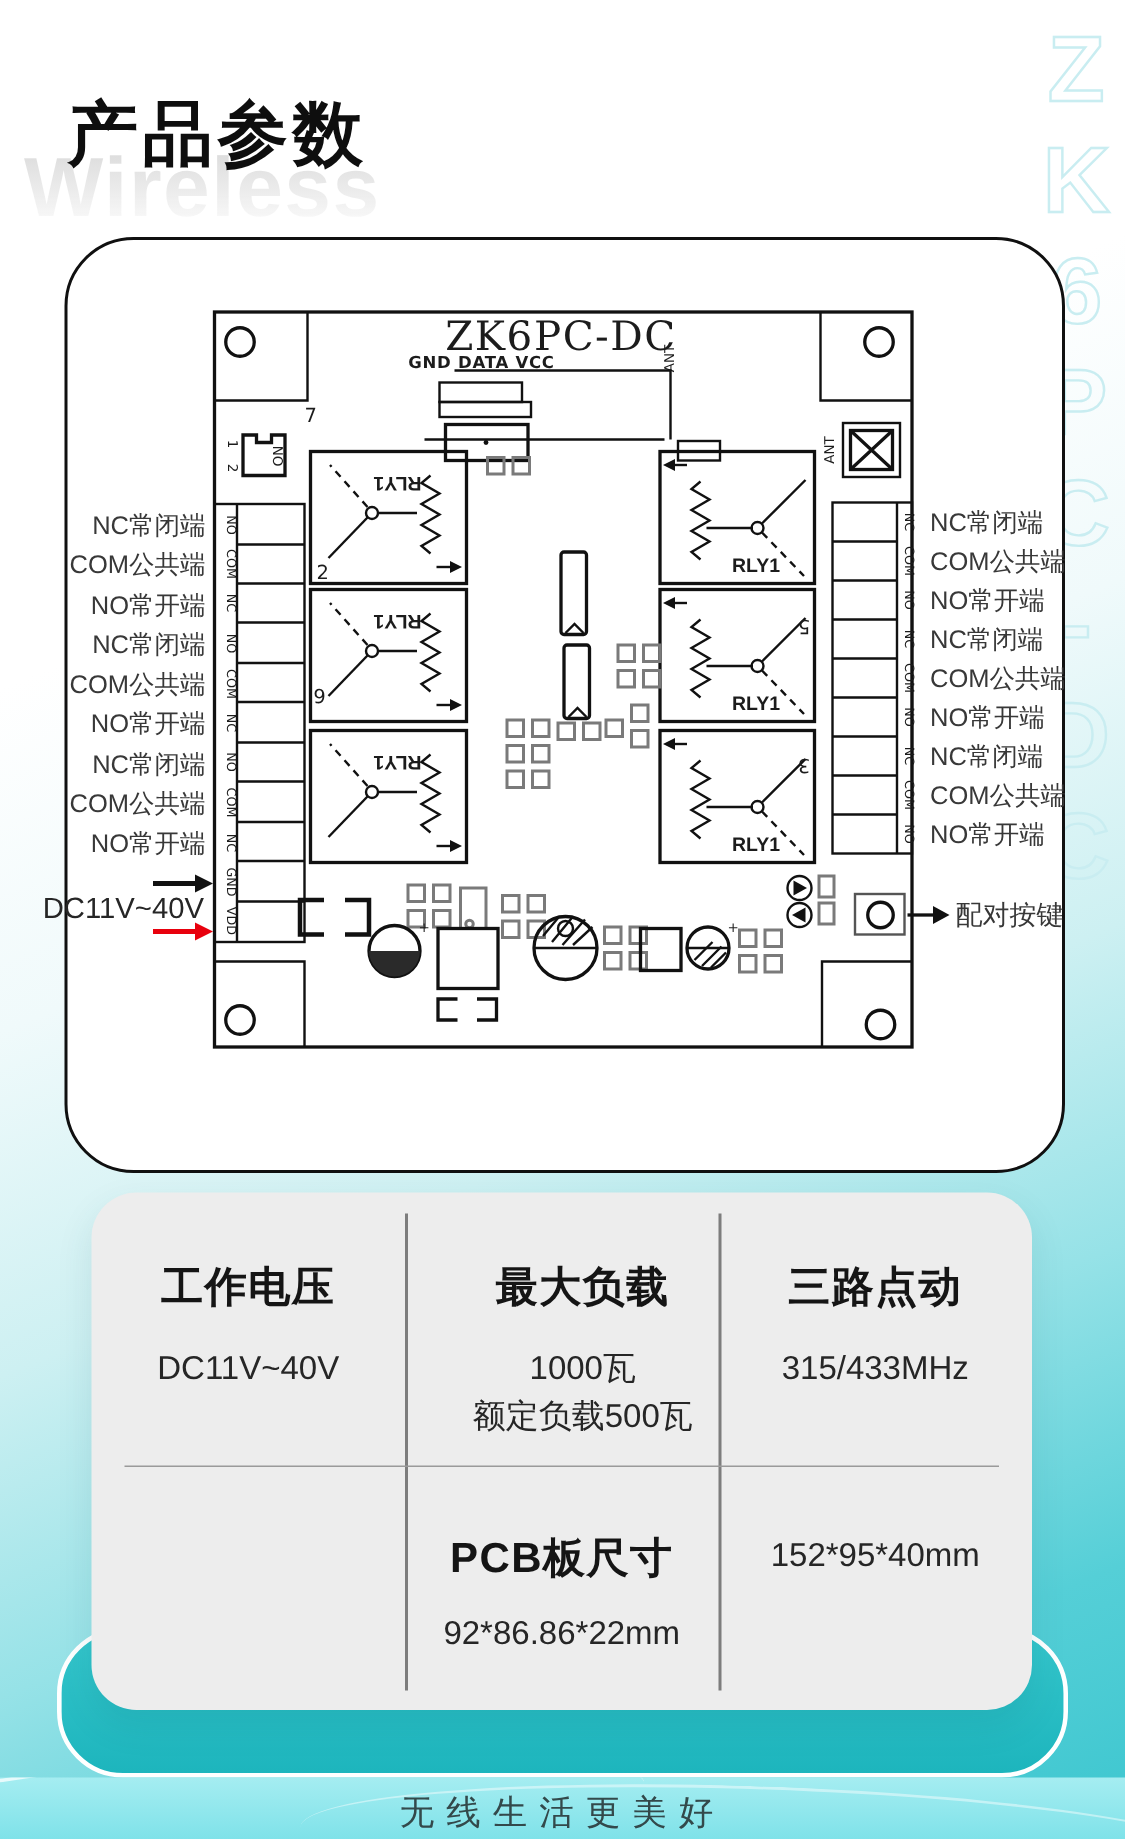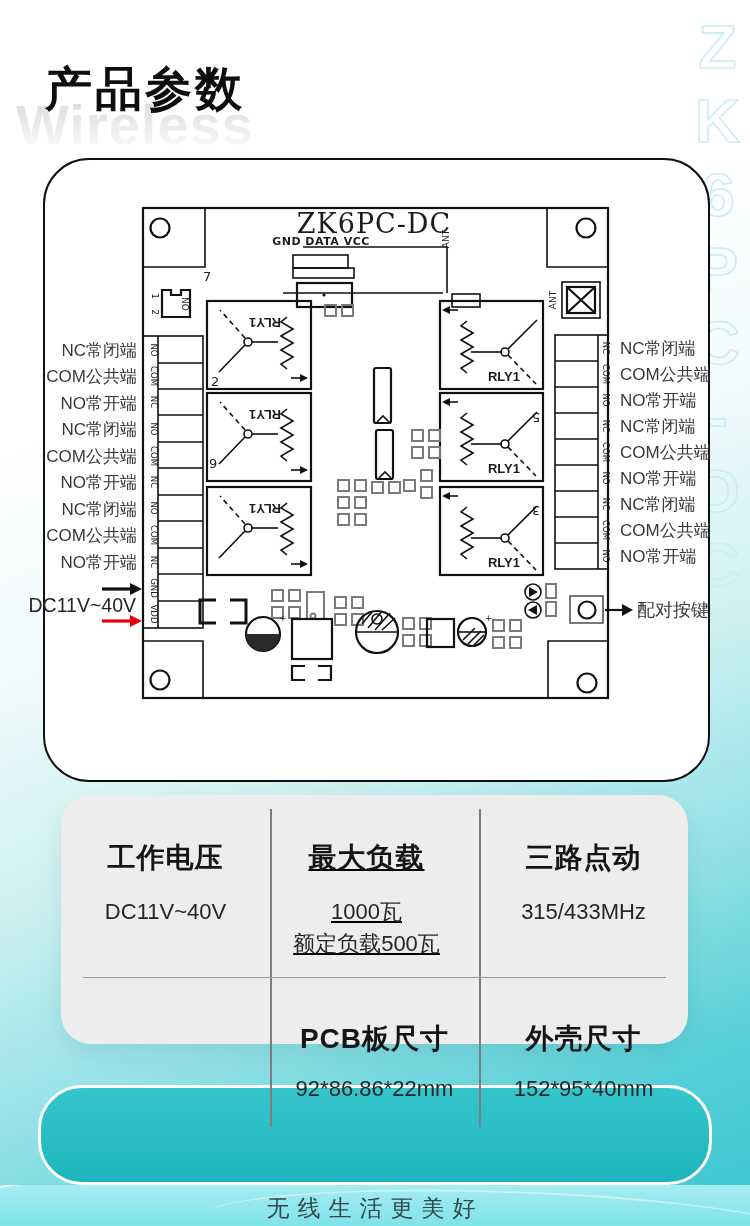--- a/index.html
+++ b/index.html
@@ -35,27 +35,27 @@
   .pins{font:bold 11px "DejaVu Sans",sans-serif;letter-spacing:0.5px;}
   .tsilk{font:8.5px "DejaVu Sans",sans-serif;}
   .tnum{font:13px "DejaVu Sans",sans-serif;}
   .tsm{font:9px "DejaVu Sans",sans-serif;}
   .trly{font:bold 13px "Liberation Sans",sans-serif;}
   .tl{font:17px "Liberation Sans",sans-serif;fill:#383838;}
   .tpow{font:19.5px "Liberation Sans",sans-serif;fill:#262626;}
 
   .teal-panel{position:absolute;left:38px;top:1085px;width:674px;height:100px;border-radius:44px;
     background:linear-gradient(180deg,#35c6cc,#1db5bd);border:3px solid #ffffff;z-index:3;box-sizing:border-box;}
-  .spec-card{position:absolute;left:61px;top:795px;width:627px;height:249px;background:#ededed;
+  .spec-card{position:absolute;left:61px;top:795px;width:627px;height:345px;background:#ededed;
     border-radius:30px;z-index:5;box-shadow:0 10px 24px rgba(0,80,90,.10);}
   .vline{position:absolute;top:14px;width:1.5px;height:318px;background:#7d7d7d;}
   .v1{left:209px;}.v2{left:418px;}
   .hline{position:absolute;left:22px;top:182px;width:583px;height:1.2px;background:#9a9a9a;}
   .cell{position:absolute;width:209px;text-align:center;}
-  .c0{left:0;top:45px;}.c1{left:201px;top:45px;text-decoration:underline;}.c2{left:418px;top:45px;}
+  .c0{left:0;top:45px;}.c1{left:223px;top:45px;}.c2{left:418px;top:45px;}
   .c3{left:0;top:226px;}.c4{left:209px;top:226px;}.c5{left:418px;top:226px;}
   .cell-title{font-size:28px;font-weight:700;line-height:36px;color:#151515;margin-bottom:20px;letter-spacing:1px;}
   .c3 .cell-title,.c4 .cell-title,.c5 .cell-title{margin-bottom:16px;}
   .cell-line{font-size:22px;line-height:32px;color:#262626;}
   .c3 .cell-line{font-size:21px;line-height:31px;letter-spacing:-0.5px;}
 
   .footer-band{position:absolute;left:0;top:1185px;width:750px;height:41px;z-index:4;overflow:hidden;
     background:linear-gradient(180deg,#a5edf1,#7fe2e9);}
   .wave{position:absolute;}
   .w1{left:-90px;top:-16px;width:520px;height:64px;border-radius:50%;border-top:3px solid rgba(255,255,255,.75);transform:rotate(-3deg);}
@@ -314,21 +314,20 @@
     <div class="cell-title">三路点动</div>
     <div class="cell-line">315/433MHz</div>
     <div class="cell-line"></div>
   </div>
   <div class="cell c4">
     <div class="cell-title">PCB板尺寸</div>
     <div class="cell-line">92*86.86*22mm</div>
     <div class="cell-line"></div>
   </div>
   <div class="cell c5">
-    <div class="cell-title">外壳尺寸</div>
     <div class="cell-line">152*95*40mm</div>
     <div class="cell-line"></div>
   </div>
 </div>
 
 <div class="footer-band">
   <div class="wave w1"></div>
   <div class="wave w2"></div>
   <div class="slogan">无线生活更美好</div>
 </div>

